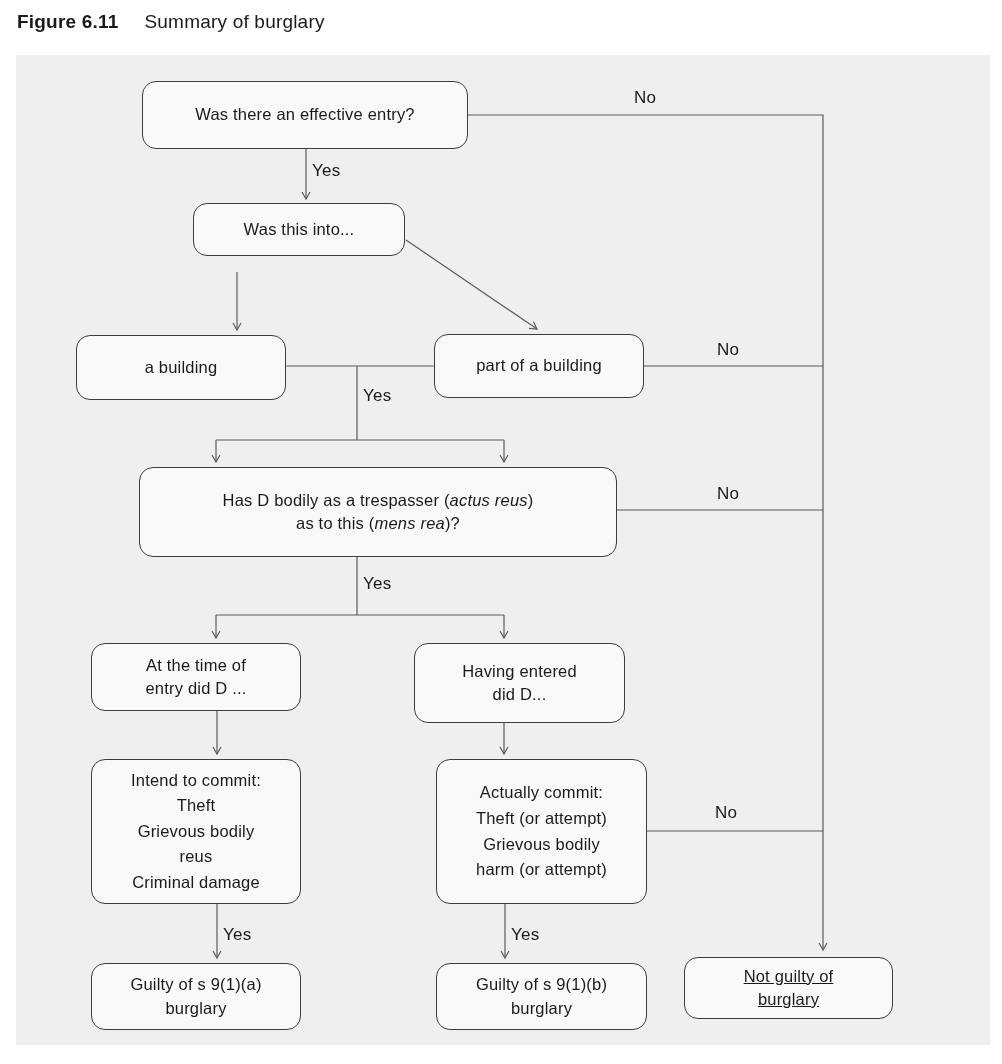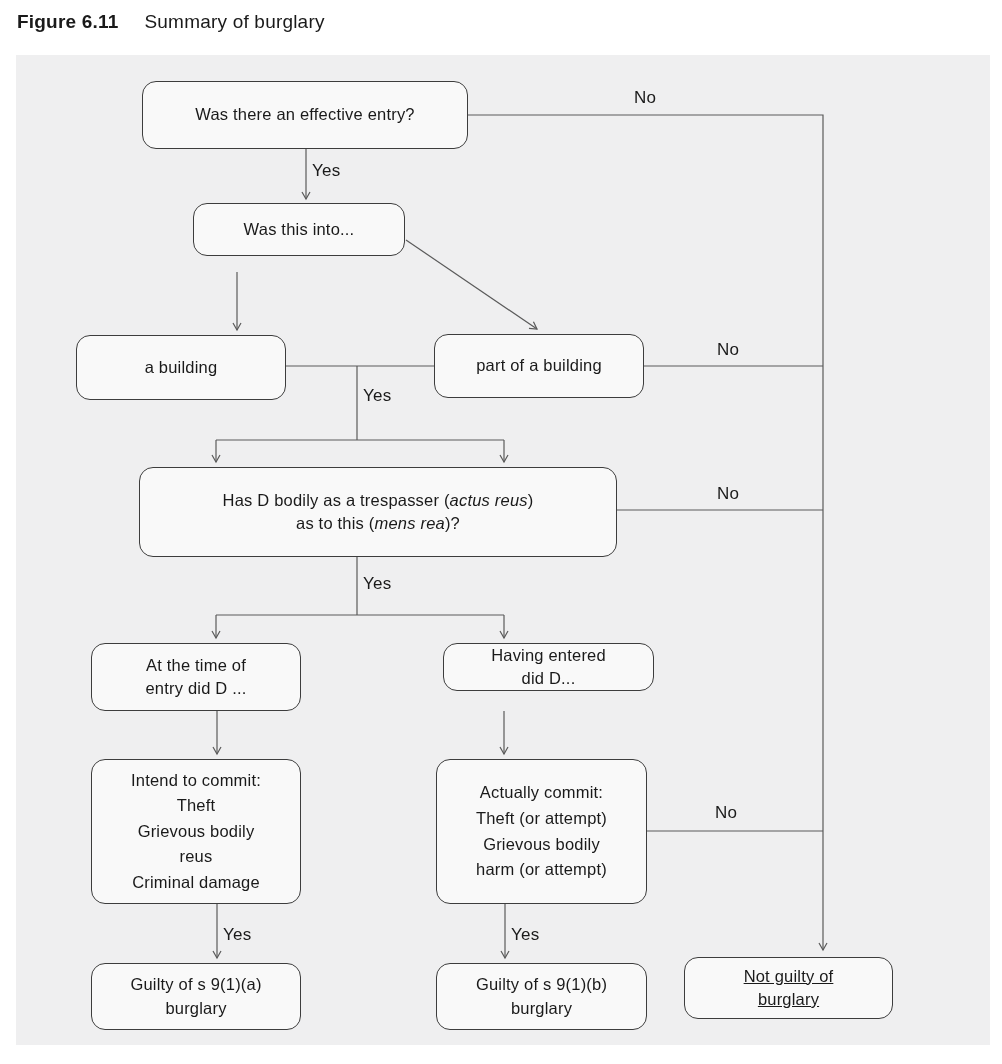--- a/index.html
+++ b/index.html
@@ -62,21 +62,21 @@
     white-space: nowrap;
   }
   .it { font-style: italic; }
   
   #n-entry       { left: 142px; top:  81px; width: 326px; height: 68px; }
   #n-into        { left: 193px; top: 203px; width: 212px; height: 53px; }
   #n-building    { left:  76px; top: 335px; width: 210px; height: 65px; }
   #n-partbldg    { left: 434px; top: 334px; width: 210px; height: 64px; }
   #n-trespass    { left: 139px; top: 467px; width: 478px; height: 90px; }
   #n-attime      { left:  91px; top: 643px; width: 210px; height: 68px; }
-  #n-having      { left: 443px; top: 643px; width: 211px; height: 48px; }
+  #n-having      { left: 414px; top: 643px; width: 211px; height: 80px; }
   #n-intend      { left:  91px; top: 759px; width: 210px; height: 145px; }
   #n-actually    { left: 436px; top: 759px; width: 211px; height: 145px; }
   #n-guiltya     { left:  91px; top: 963px; width: 210px; height: 67px; }
   #n-guiltyb     { left: 436px; top: 963px; width: 211px; height: 67px; }
   #n-notguilty   { left: 684px; top: 957px; width: 209px; height: 62px; text-decoration: underline; }
   
   #lbl-yes1 { left: 312px; top: 161px; }
   #lbl-no1  { left: 634px; top:  88px; }
   #lbl-yes2 { left: 363px; top: 386px; }
   #lbl-no2  { left: 717px; top: 340px; }

